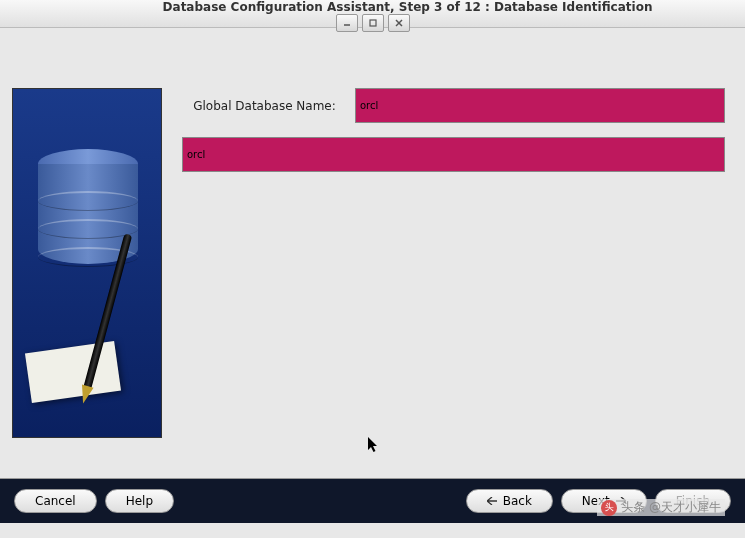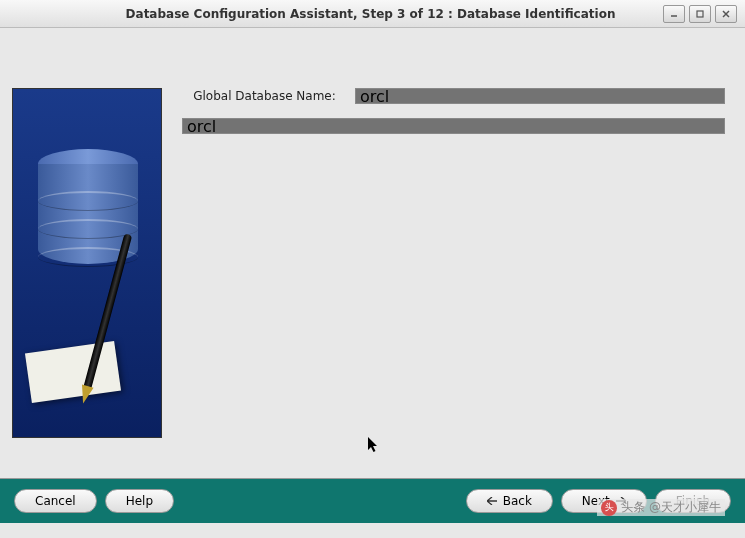--- a/index.html
+++ b/index.html
@@ -14,20 +14,21 @@
     .titlebar {
       height: 28px;
       background: linear-gradient(to bottom, #f8f8f8, #e0e0e0);
       border-bottom: 1px solid #bbb;
       display: flex;
       align-items: center;
       padding: 0 8px;
       font-size: 12px;
       font-weight: bold;
       color: #333;
+      flex-direction: column;
     }
     .titlebar-title { flex: 1; text-align: center; padding-left: 70px; }
     .win-controls { display: flex; gap: 4px; }
     .win-btn {
       width: 22px; height: 18px;
       background: linear-gradient(to bottom, #fafafa, #d8d8d8);
       border: 1px solid #999;
       border-radius: 2px;
       display: flex; align-items: center; justify-content: center;
       font-size: 10px; color: #555;
@@ -107,41 +108,41 @@
     .desc { margin-bottom: 14px; line-height: 1.4; }
     .field-row {
       display: flex;
       align-items: center;
       margin-bottom: 14px;
       gap: 8px;
     }
     .field-label { width: 165px; text-align: center; }
     .field-input {
       flex: 1;
-      height: 16px;
+      height: 35px;
       border: 1px solid #888;
-      background: #737373;
+      background: #be185d;
       padding: 1px 4px;
       font-family: inherit;
-      font-size: 16px;
+      font-size: 10px;
     }
     .cursor-arrow {
       position: absolute;
       left: 368px; top: 437px;
       font-size: 14px;
       color: #000;
       pointer-events: none;
     }
     .bottom-bar {
       border-top: 1px solid #999;
       padding: 10px 14px;
       display: flex;
       align-items: center;
       gap: 8px;
-      background: #0f766e;
+      background: #0f172a;
     }
     .btn {
       height: 24px;
       padding: 0 20px;
       background: linear-gradient(to bottom, #fafafa, #dedede);
       border: 1px solid #999;
       border-radius: 12px;
       font-family: inherit;
       font-size: 12px;
       cursor: pointer;

